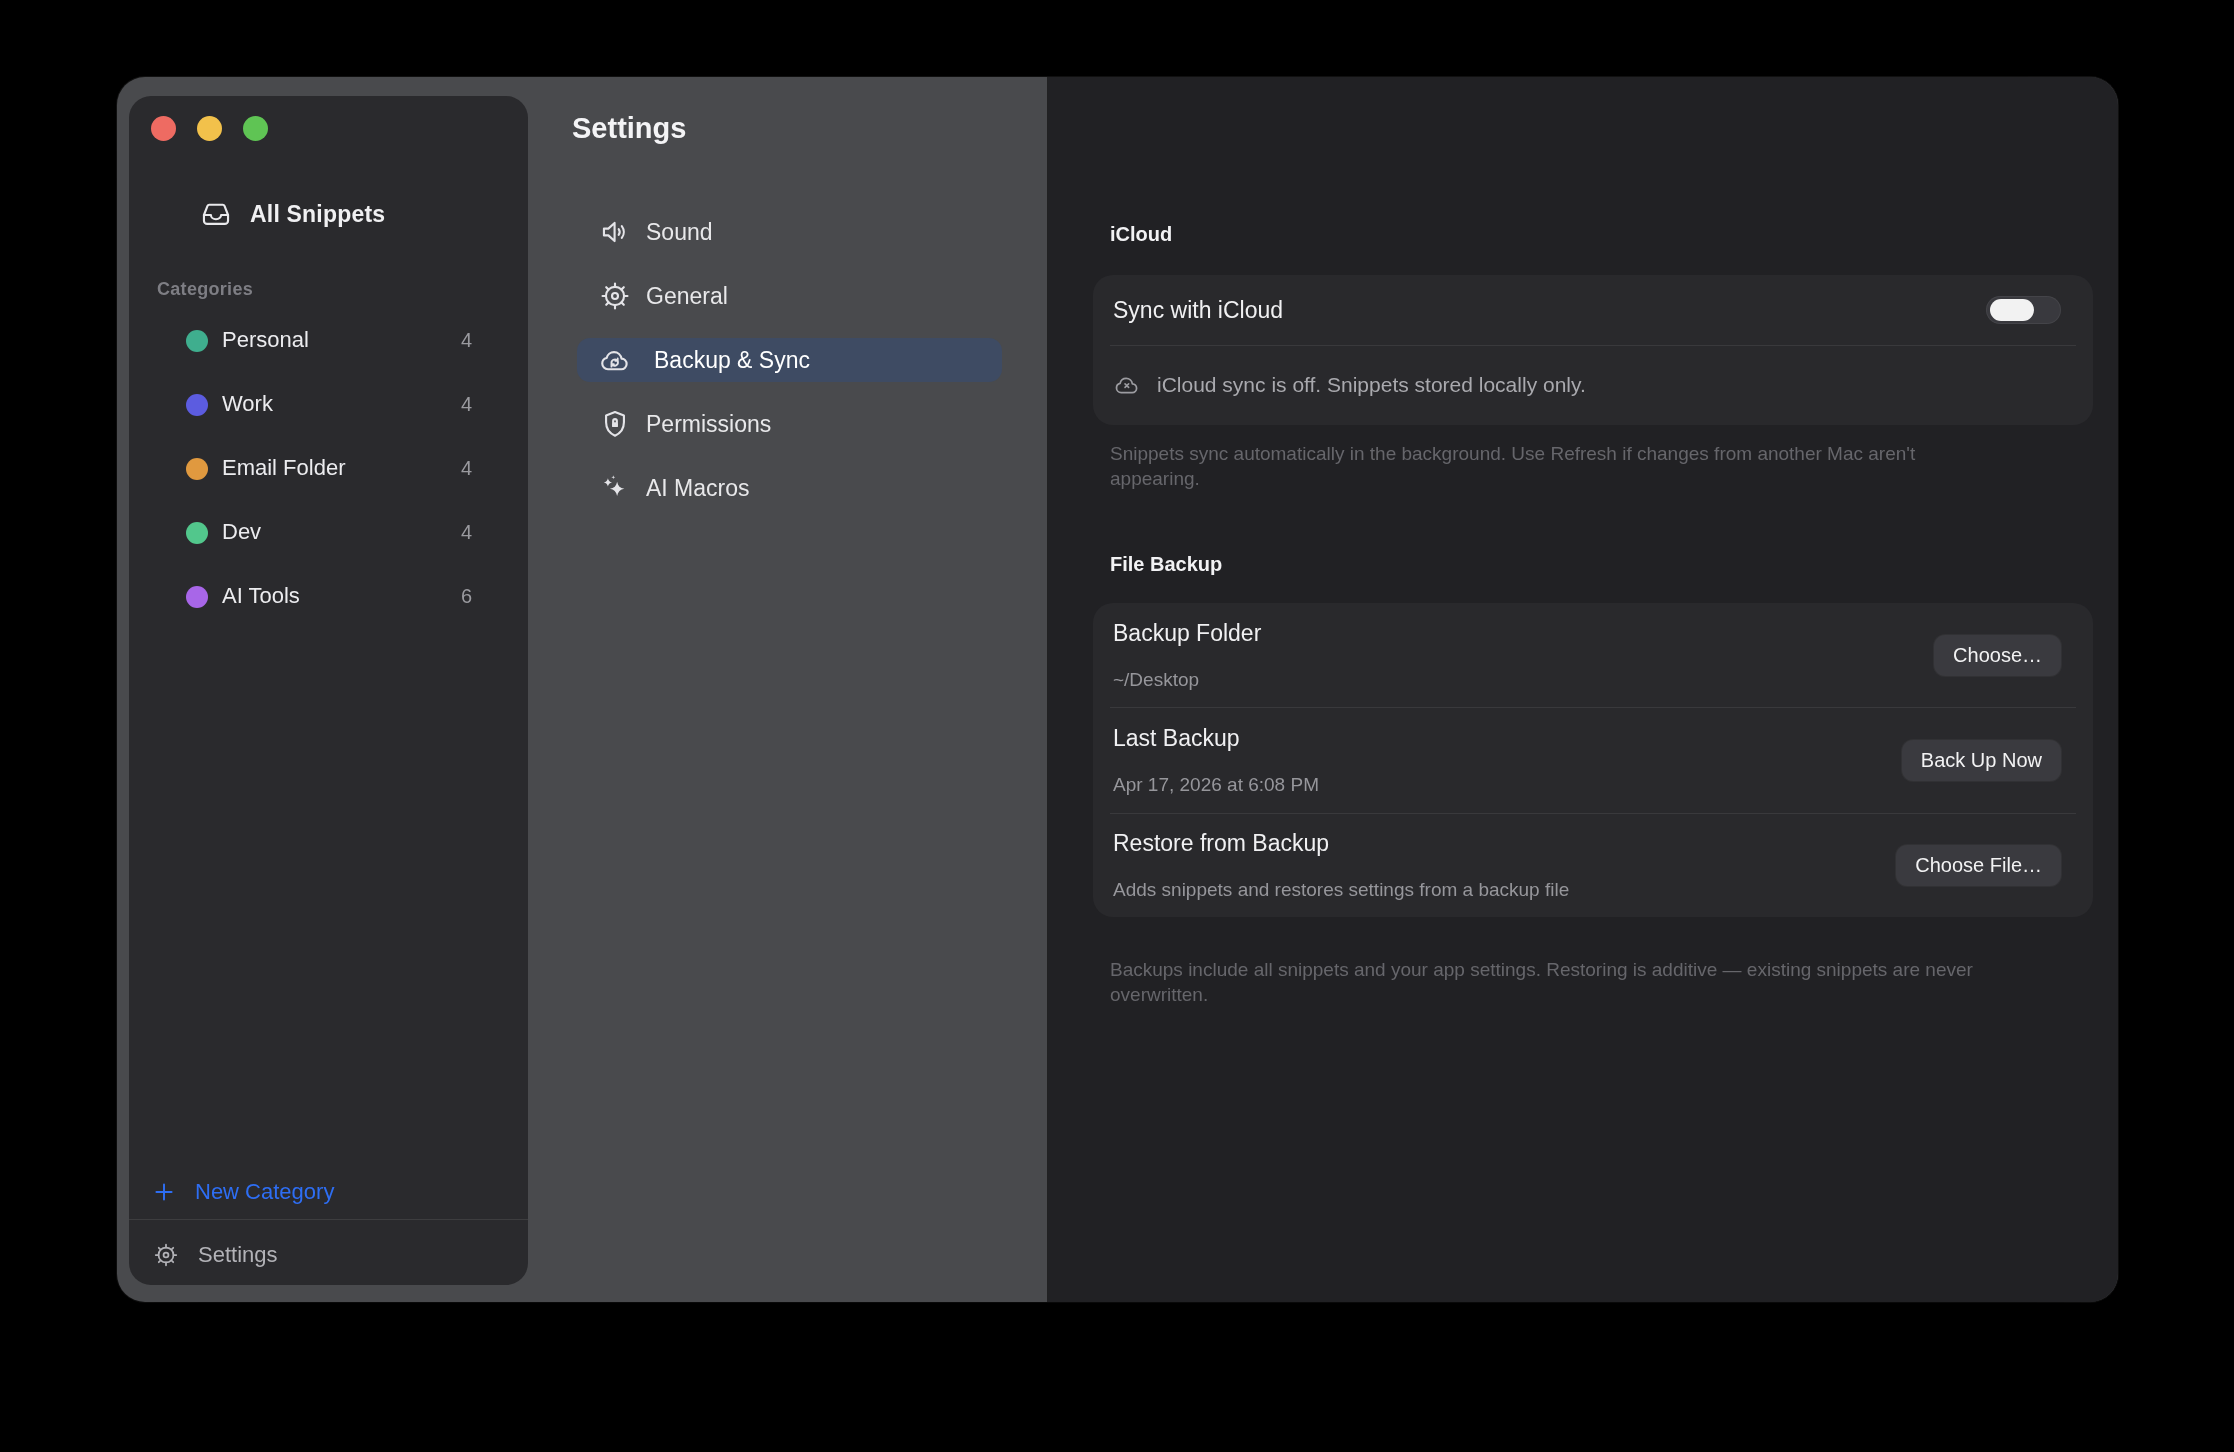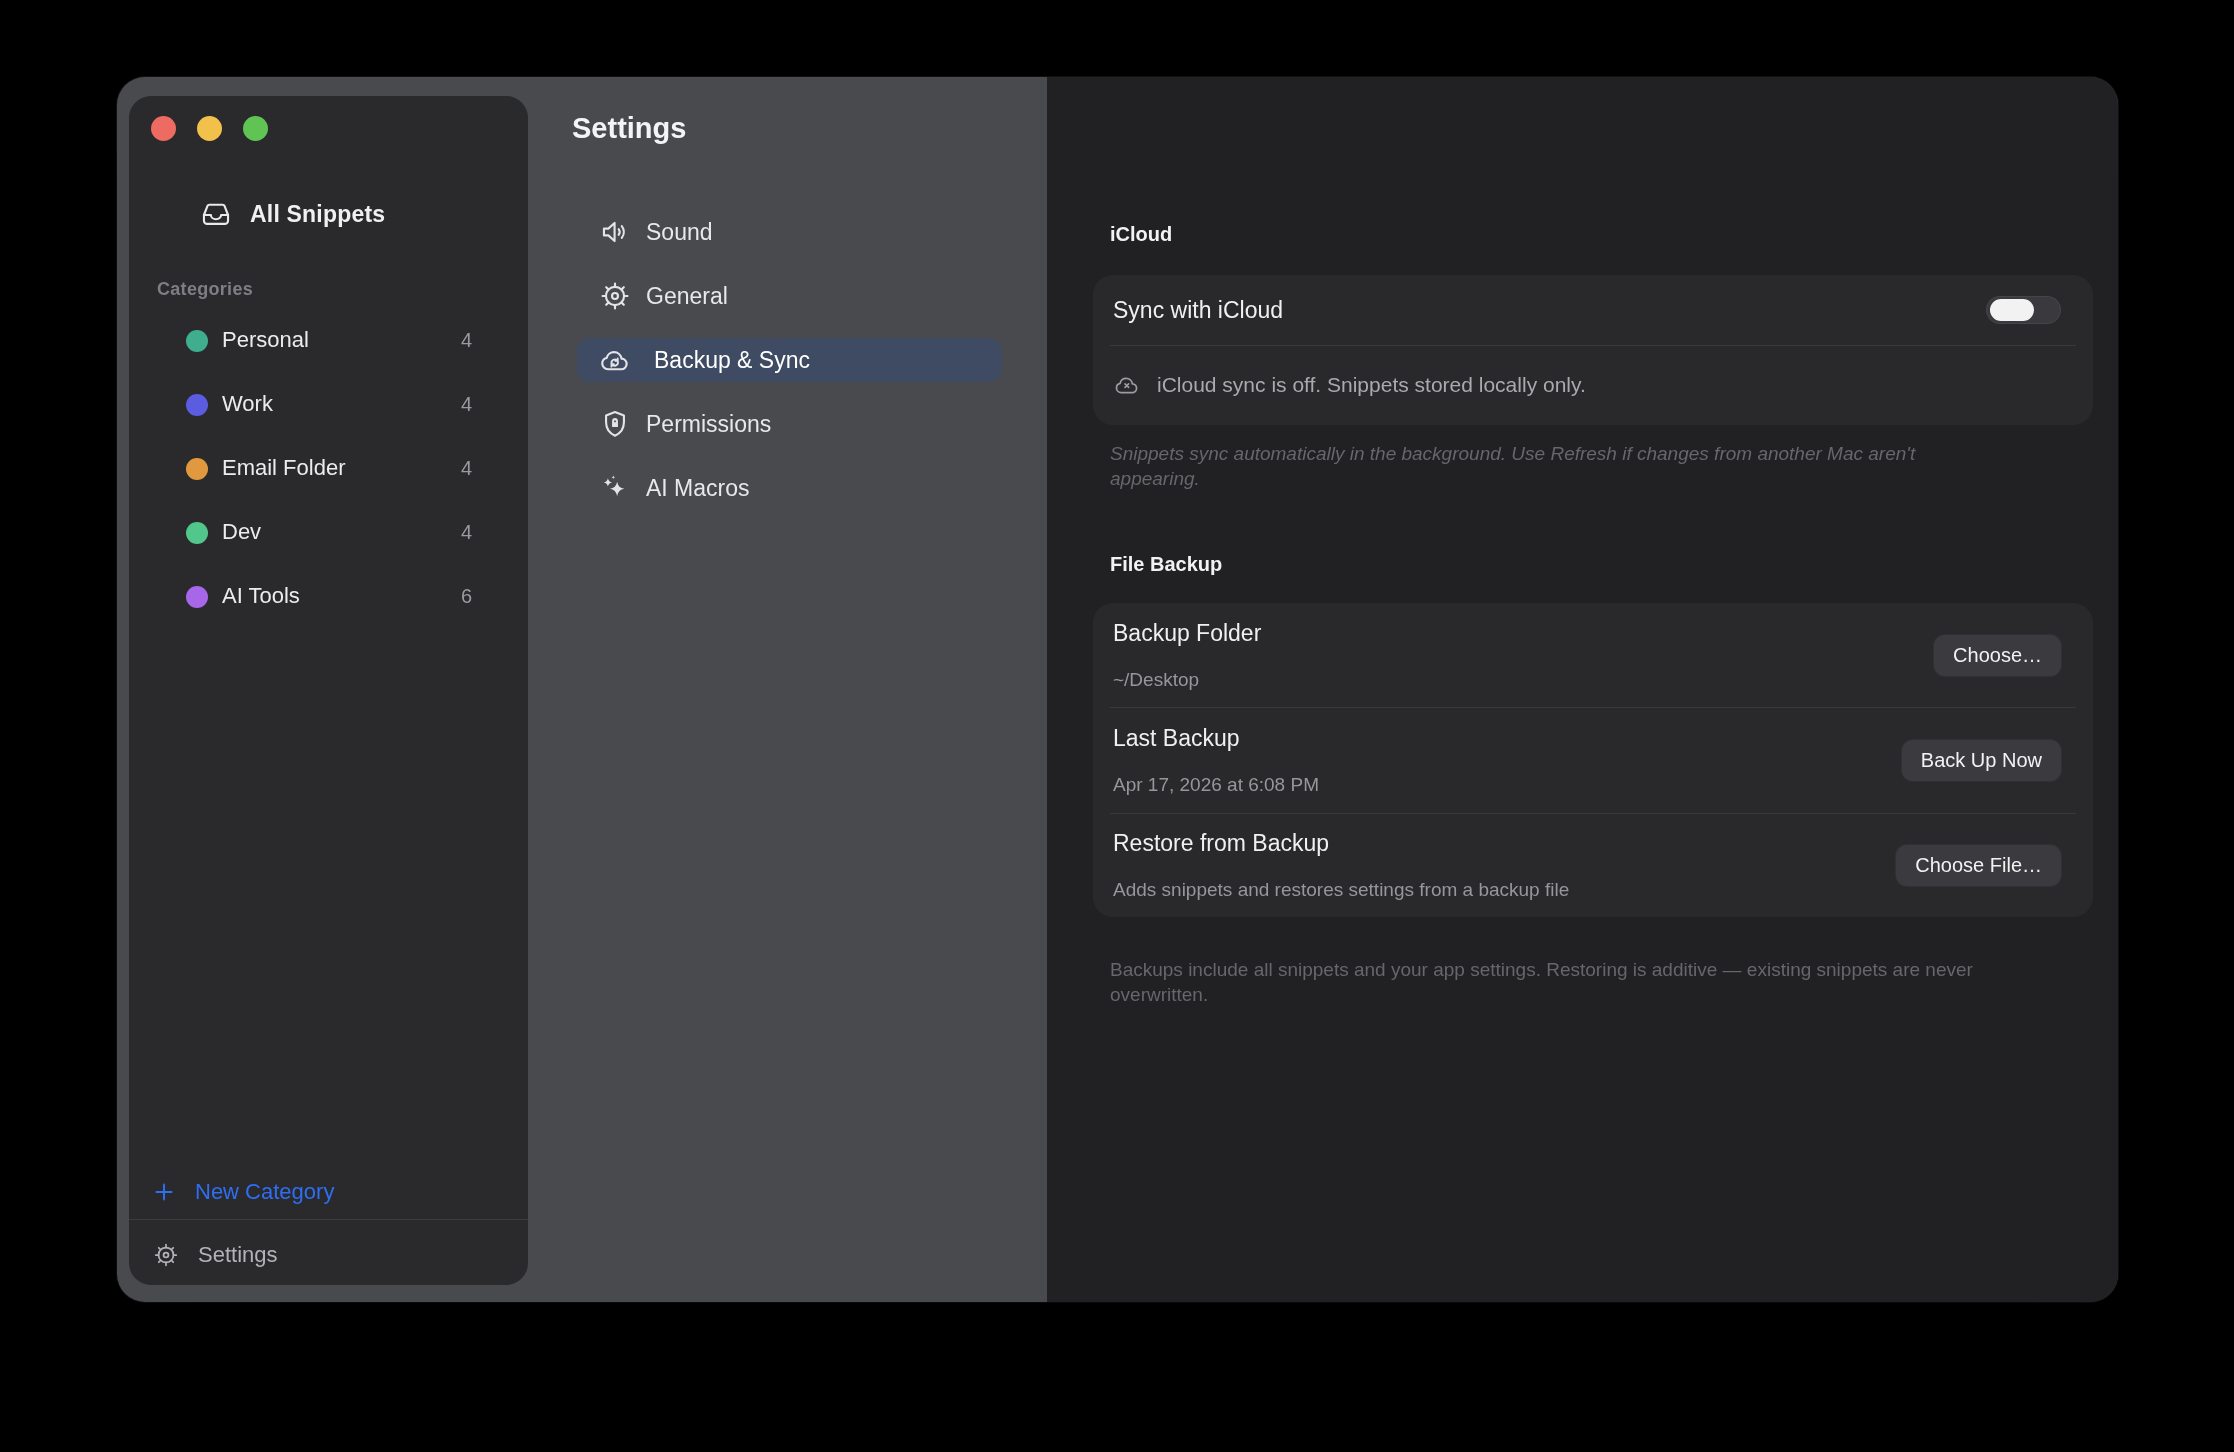--- a/index.html
+++ b/index.html
@@ -217,21 +217,21 @@
         <span>
           <svg viewBox="0 0 24 24" width="28" height="28" fill="none" stroke="currentColor" stroke-width="1.5" stroke-linecap="round" stroke-linejoin="round">
             <path d="M7 18.5 C4.8 18.5 3 16.7 3 14.5 C3 12.6 4.3 11 6.1 10.6 C6.6 8.2 8.8 6.4 11.3 6.4 C14 6.4 16.2 8.4 16.6 11 C18.6 11.1 20.2 12.8 20.2 14.8 C20.2 16.8 18.5 18.5 16.5 18.5 Z"></path>
             <path d="M10.3 11 l3.1 3.1 M13.4 11 l-3.1 3.1" stroke-width="1.4"></path>
           </svg>
         </span>
         <span class="lbl">iCloud sync is off. Snippets stored locally only.</span>
       </div>
     </div>
 
-    <div class="abs note" style="left:62px;top:364px;width:885px;font-style:italic;">Snippets sync automatically in the background. Use Refresh if changes from another Mac aren't appearing.</div>
+    <div class="abs note" style="left:62px;top:364px;width:885px;">Snippets sync automatically in the background. Use Refresh if changes from another Mac aren't appearing.</div>
 
     <div class="abs sec-header" style="top:476px;">File Backup</div>
 
     <div class="abs card" id="card-backup">
       <div class="file-row" style="top:0;height:104px;">
         <div class="file-text">
           <span class="file-title">Backup Folder</span>
           <span class="file-sub">~/Desktop</span>
         </div>
         <button class="btn">Choose…</button>

